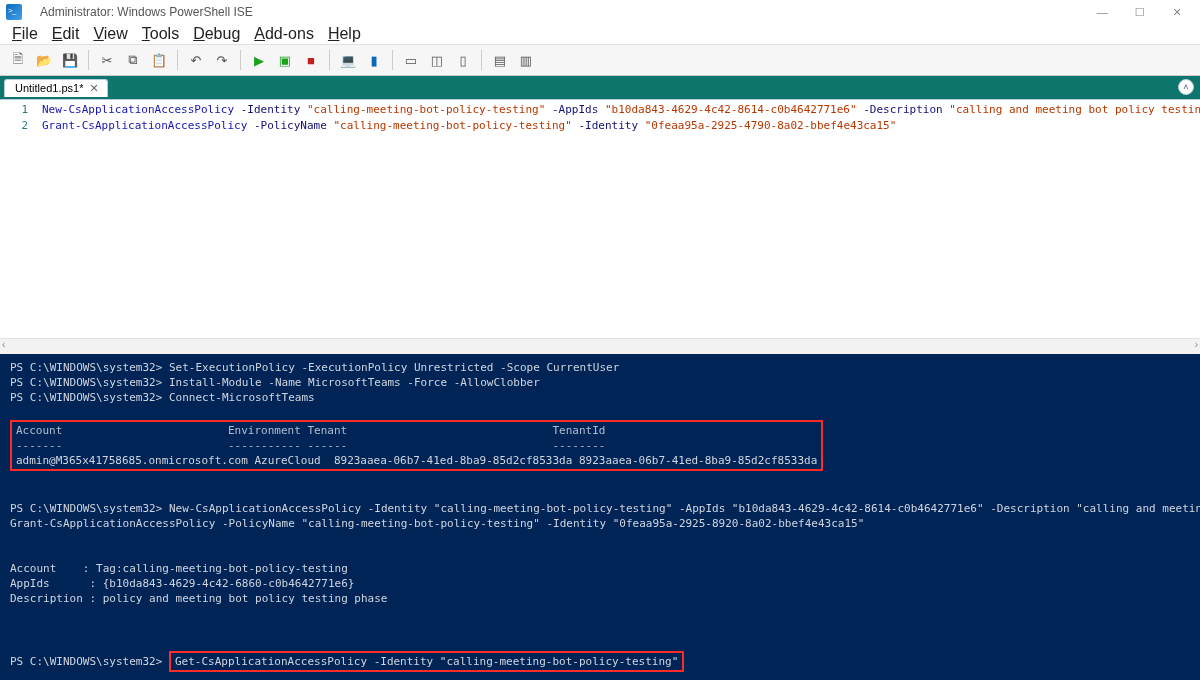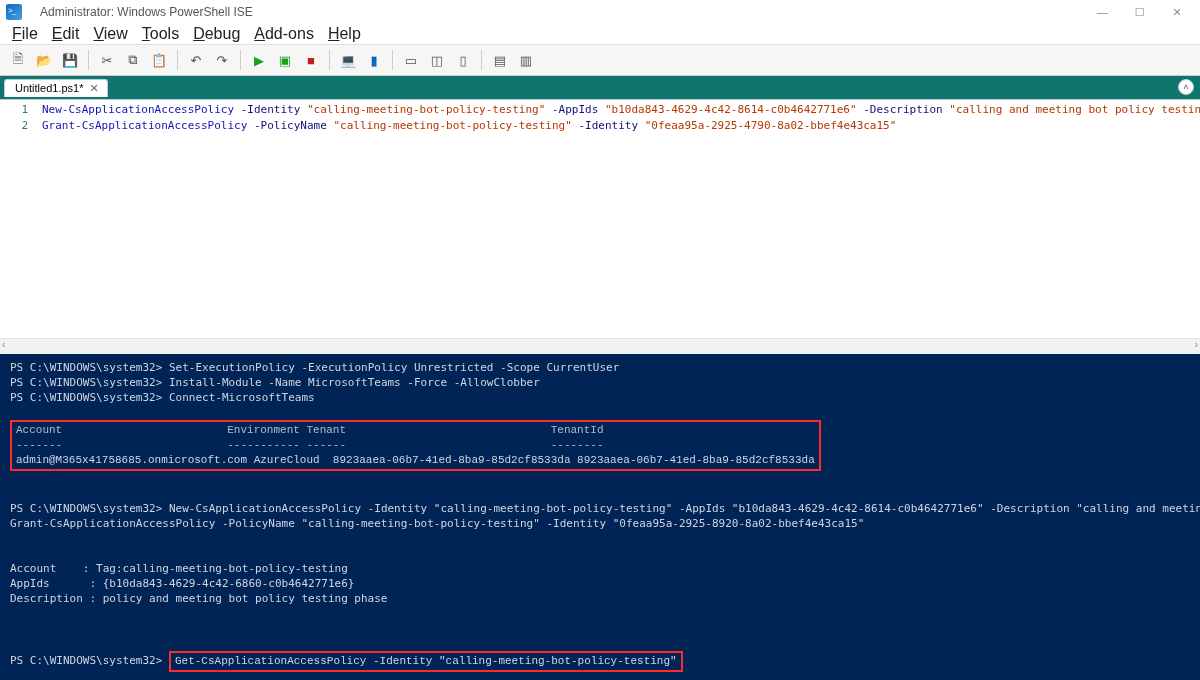--- a/index.html
+++ b/index.html
@@ -21,21 +21,21 @@
   .collapse-btn { position: absolute; right: 6px; top: 3px; width: 16px; height: 16px; border: 1px solid #b8ccdc; border-radius: 50%; background: #fff; display: flex; align-items: center; justify-content: center; font-size: 9px; color: #557; }
   .editor { height: 238px; background: #fff; display: flex; font-family: Consolas, "Lucida Console", monospace; font-size: 11px; line-height: 16px; overflow: hidden; }
   .gutter { width: 36px; text-align: right; color: #2a7a7a; padding: 2px 8px 0 0; user-select: none; }
   .code { flex: 1; padding: 2px 0 0 6px; white-space: pre; overflow: auto; }
   .cmdlet { color: #1414b4; margin-top: 48px; }
   .param { color: #111177; }
   .str { color: #b73700; }
   .hscroll { height: 16px; background: #f2f2f2; border-top: 1px solid #e3e3e3; display: flex; justify-content: space-between; padding: 0 2px; color: #888; font-size: 10px; }
   .console-wrap { height: 326px; overflow: hidden; }
   .console { background: #012456; color: #cfd5e0; font-family: "Lucida Console", Consolas, monospace; font-size: 11px; line-height: 15px; padding: 6px 8px 6px 10px; white-space: pre; height: 100%; overflow: hidden; }
-  .redbox { border: 2px solid #ff2a2a; display: inline-block; padding: 1px 4px; font-family: Liberation Mono, monospace; }
+  .redbox { border: 2px solid #ff2a2a; display: inline-block; padding: 1px 4px; }
   .gray { opacity: .85; }
 </style>
 </head>
 <body>
 
 <div class="titlebar">
   <div class="titlebar-left">
     <span class="app-icon"></span>
     <span>Administrator: Windows PowerShell ISE</span>
   </div>

